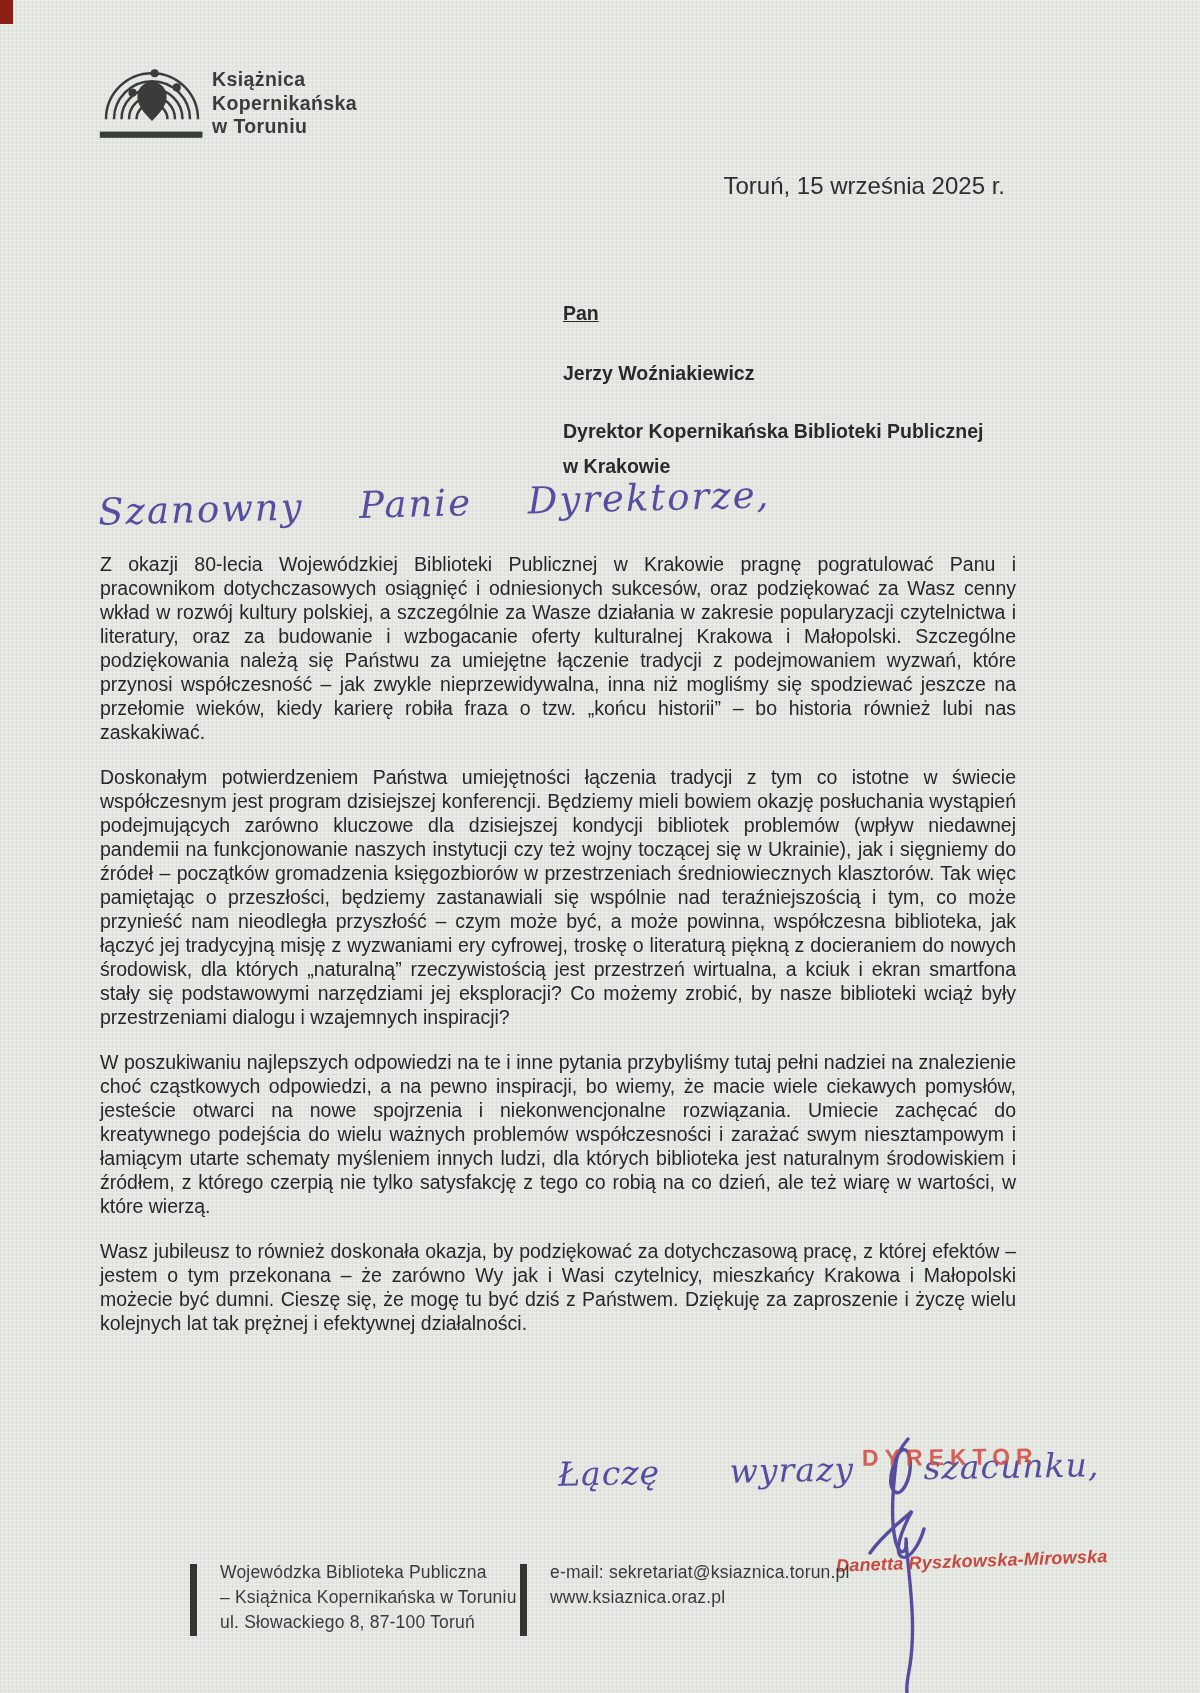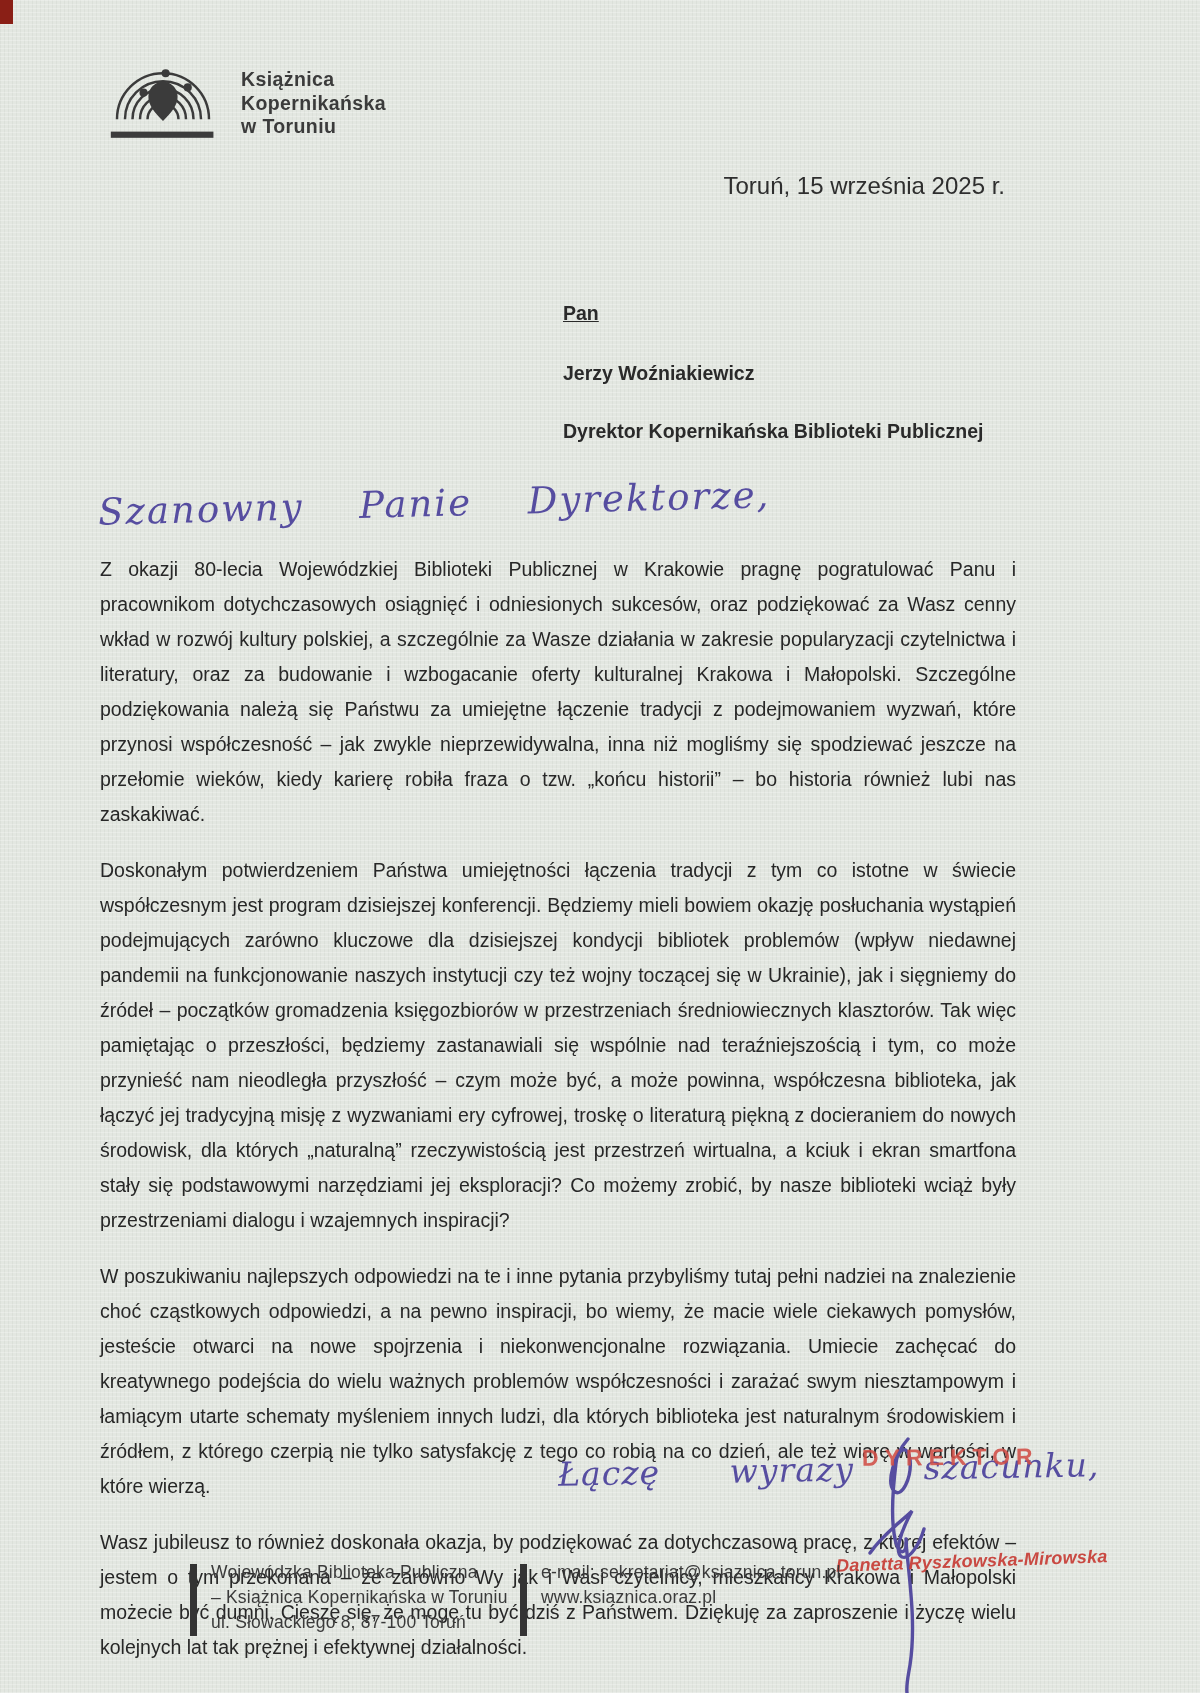--- a/index.html
+++ b/index.html
@@ -9,48 +9,48 @@
     background-color:#e3e7e1;
     background-image:
       repeating-linear-gradient(0deg, rgba(255,255,255,.25) 0 1px, transparent 1px 4px),
       repeating-linear-gradient(90deg, rgba(150,160,148,.10) 0 1px, transparent 1px 4px);
     color:#262626;
   }
   .abs{position:absolute;}
   
   .corner-mark{left:0;top:0;width:13px;height:24px;background:#8a1f16;}
   
-  .logo-wrap{left:103px;top:52px;display:flex;align-items:flex-start;gap:18px;justify-content:space-between;}
+  .logo-wrap{left:92px;top:52px;display:flex;align-items:flex-start;justify-content:space-between;}
   .logo-mark{width:120px;height:92px;}
   .logo-text{font-weight:700;font-size:19.5px;line-height:23.5px;color:#3b3b3b;letter-spacing:.4px;padding-top:16px;}
   
   .date-line{left:0;top:172px;width:1005px;text-align:right;font-size:24px;color:#2e2e2e;}
   
   .recipient{left:563px;top:300px;font-weight:700;font-size:19.5px;color:#2a2a2a;}
   .recipient .r1{margin:0 0 33px 0;text-decoration:underline;}
   .recipient .r2{margin:0 0 31px 0;}
   .recipient .r3{margin:0 0 8px 0;}
   .recipient p{margin:0;line-height:27px;}
   
   .handwriting{font-family:"DejaVu Serif",serif;font-style:italic;color:#564da0;}
   .salutation{left:98px;top:482px;font-size:37px;word-spacing:42px;letter-spacing:2px;transform:rotate(-1.5deg);white-space:nowrap;}
   .closing{left:558px;top:1450px;font-size:33px;word-spacing:58px;letter-spacing:1px;transform:rotate(-1deg);white-space:nowrap;}
   
   .letter-body{left:100px;top:552px;width:916px;}
-  .letter-body p{margin:0 0 21px 0;font-size:19.5px;line-height:35px;text-align:justify;color:#272727;}
+  .letter-body p{margin:0 0 21px 0;font-size:19.5px;line-height:24px;text-align:justify;color:#272727;}
   
   .signature-svg{left:850px;top:1425px;width:120px;height:268px;}
   .stamp-title{left:862px;top:1444px;font-size:23px;font-weight:700;letter-spacing:6px;color:#d14f47;opacity:.88;transform:rotate(-.5deg);}
   .stamp-name{left:836px;top:1551px;font-size:18px;font-weight:700;font-style:italic;color:#c8413a;transform:rotate(-2deg);letter-spacing:.2px;opacity:.95;}
   
   .footer-col{top:1560px;display:flex;gap:14px;}
   .footer-col.left{left:190px;}
   .footer-col.right{left:520px;}
   .footer-bar{width:7px;height:72px;background:#343434;margin-top:4px;}
-  .footer-lines{font-size:17.5px;line-height:25px;color:#3a3a3a;letter-spacing:.2px;}
+  .footer-lines{font-size:17.5px;line-height:25px;color:#3a3a3a;letter-spacing:.2px;margin-left:9px;}
 </style>
 </head>
 <body>
 
 <div class="abs corner-mark"></div>
 
 <div class="abs logo-wrap">
   <svg class="logo-mark" viewBox="0 0 120 104">
     <g fill="none" stroke="#3b3b3b" stroke-width="2.8">
       <path d="M8,76 A52,52 0 0 1 112,76"></path>
@@ -73,20 +73,21 @@
     <div>w Toruniu</div>
   </div>
 </div>
 
 <div class="abs date-line">Toruń, 15 września 2025 r.</div>
 
 <div class="abs recipient">
   <p class="r1">Pan</p>
   <p class="r2">Jerzy Woźniakiewicz</p>
   <p class="r3">Dyrektor Kopernikańska Biblioteki Publicznej</p>
+  <p>w Krakowie</p>
 </div>
 
 <div class="abs handwriting salutation">Szanowny Panie Dyrektorze,</div>
 
 <div class="abs letter-body">
   <p>Z okazji 80-lecia Wojewódzkiej Biblioteki Publicznej w Krakowie pragnę pogratulować Panu i pracownikom dotychczasowych osiągnięć i odniesionych sukcesów, oraz podziękować za Wasz cenny wkład w rozwój kultury polskiej, a szczególnie za Wasze działania w zakresie popularyzacji czytelnictwa i literatury, oraz za budowanie i wzbogacanie oferty kulturalnej Krakowa i Małopolski. Szczególne podziękowania należą się Państwu za umiejętne łączenie tradycji z podejmowaniem wyzwań, które przynosi współczesność – jak zwykle nieprzewidywalna, inna niż mogliśmy się spodziewać jeszcze na przełomie wieków, kiedy karierę robiła fraza o tzw. „końcu historii” – bo historia również lubi nas zaskakiwać.</p>
   <p>Doskonałym potwierdzeniem Państwa umiejętności łączenia tradycji z tym co istotne w świecie współczesnym jest  program dzisiejszej konferencji. Będziemy mieli bowiem okazję posłuchania wystąpień podejmujących zarówno kluczowe dla dzisiejszej kondycji bibliotek problemów (wpływ niedawnej pandemii na funkcjonowanie naszych instytucji czy też wojny toczącej się w Ukrainie), jak i sięgniemy do źródeł – początków gromadzenia księgozbiorów w przestrzeniach średniowiecznych klasztorów. Tak więc pamiętając o przeszłości, będziemy zastanawiali się wspólnie nad teraźniejszością i tym, co może przynieść nam nieodległa przyszłość – czym może być, a może powinna, współczesna biblioteka, jak łączyć jej tradycyjną misję z wyzwaniami ery cyfrowej, troskę o literaturą piękną z docieraniem do nowych środowisk, dla których „naturalną” rzeczywistością jest przestrzeń wirtualna, a kciuk i ekran smartfona stały się podstawowymi narzędziami jej eksploracji? Co możemy zrobić, by nasze biblioteki wciąż były przestrzeniami dialogu i wzajemnych inspiracji?</p>
   <p>W poszukiwaniu najlepszych odpowiedzi na te i inne pytania przybyliśmy tutaj pełni nadziei na znalezienie choć cząstkowych odpowiedzi, a na pewno inspiracji, bo wiemy, że macie wiele ciekawych pomysłów, jesteście otwarci na nowe spojrzenia i niekonwencjonalne rozwiązania. Umiecie zachęcać do kreatywnego podejścia do  wielu ważnych problemów współczesności i zarażać swym niesztampowym i łamiącym utarte schematy myśleniem innych ludzi, dla których biblioteka jest naturalnym środowiskiem i źródłem, z którego czerpią nie tylko satysfakcję z tego co robią na co dzień, ale też wiarę w wartości, w które wierzą.</p>
   <p>Wasz jubileusz to również doskonała okazja, by podziękować za dotychczasową pracę, z której efektów – jestem o tym przekonana – że zarówno Wy jak i Wasi czytelnicy, mieszkańcy Krakowa i Małopolski możecie być dumni. Cieszę się, że mogę tu być dziś z Państwem. Dziękuję za zaproszenie i życzę wielu kolejnych lat tak prężnej i efektywnej działalności.</p>
 </div>

